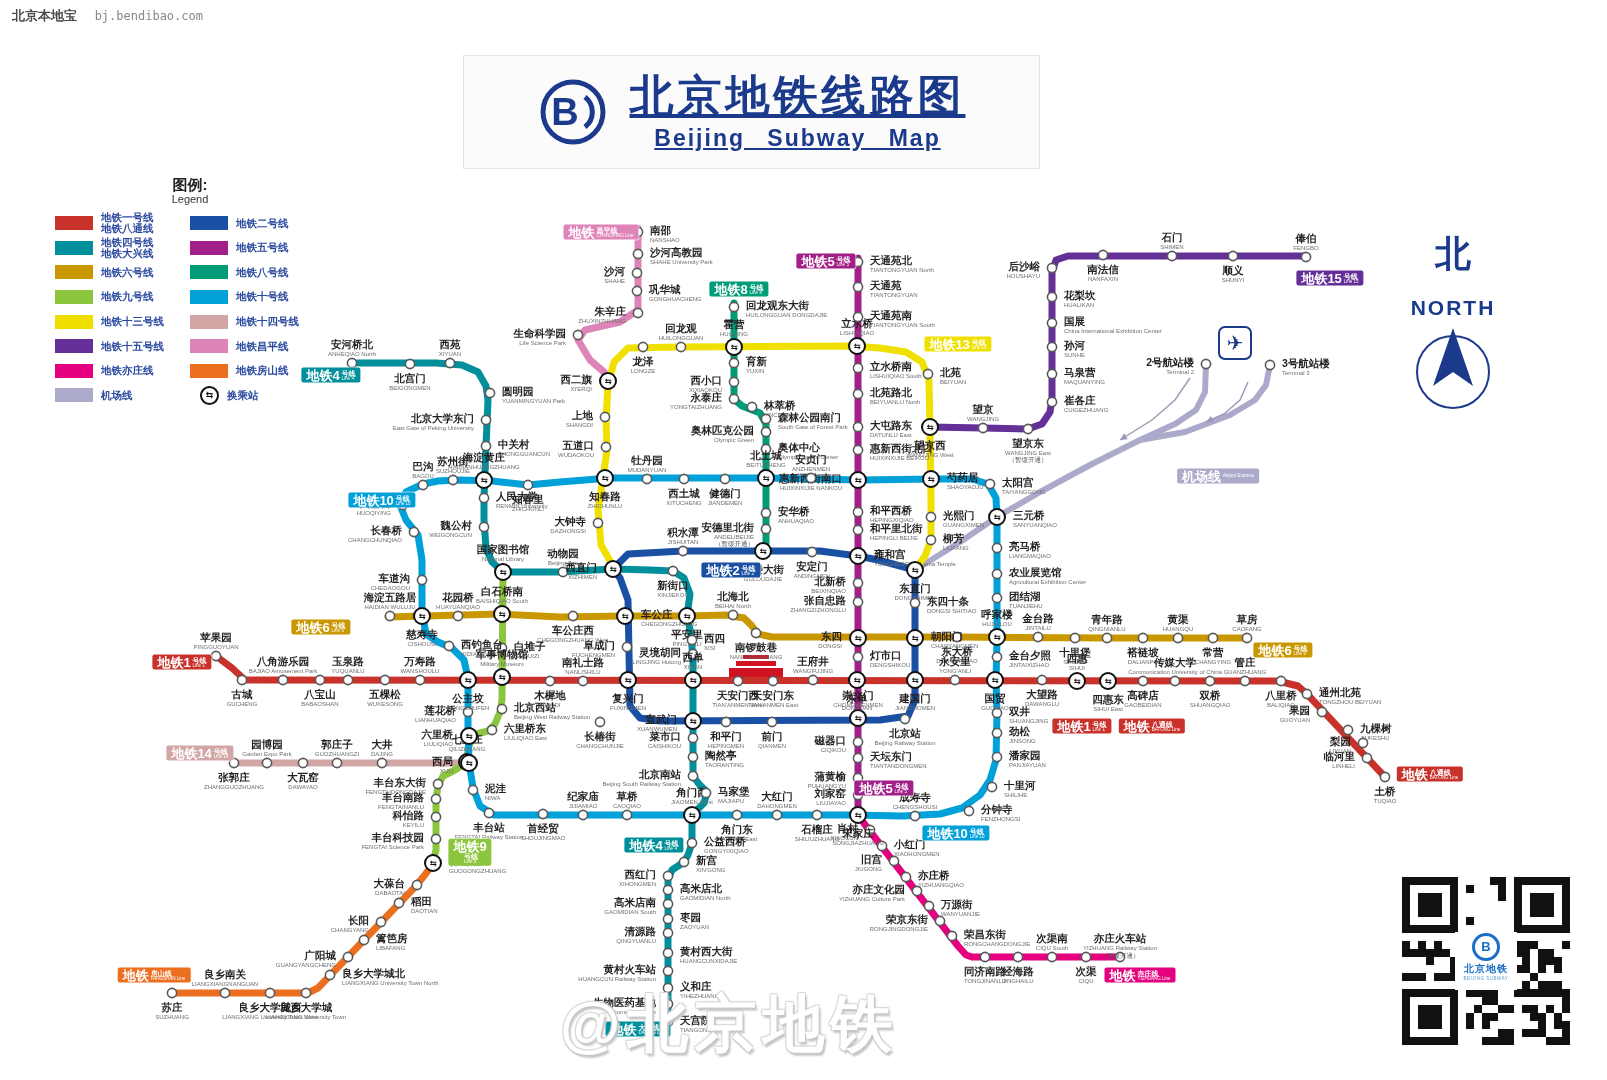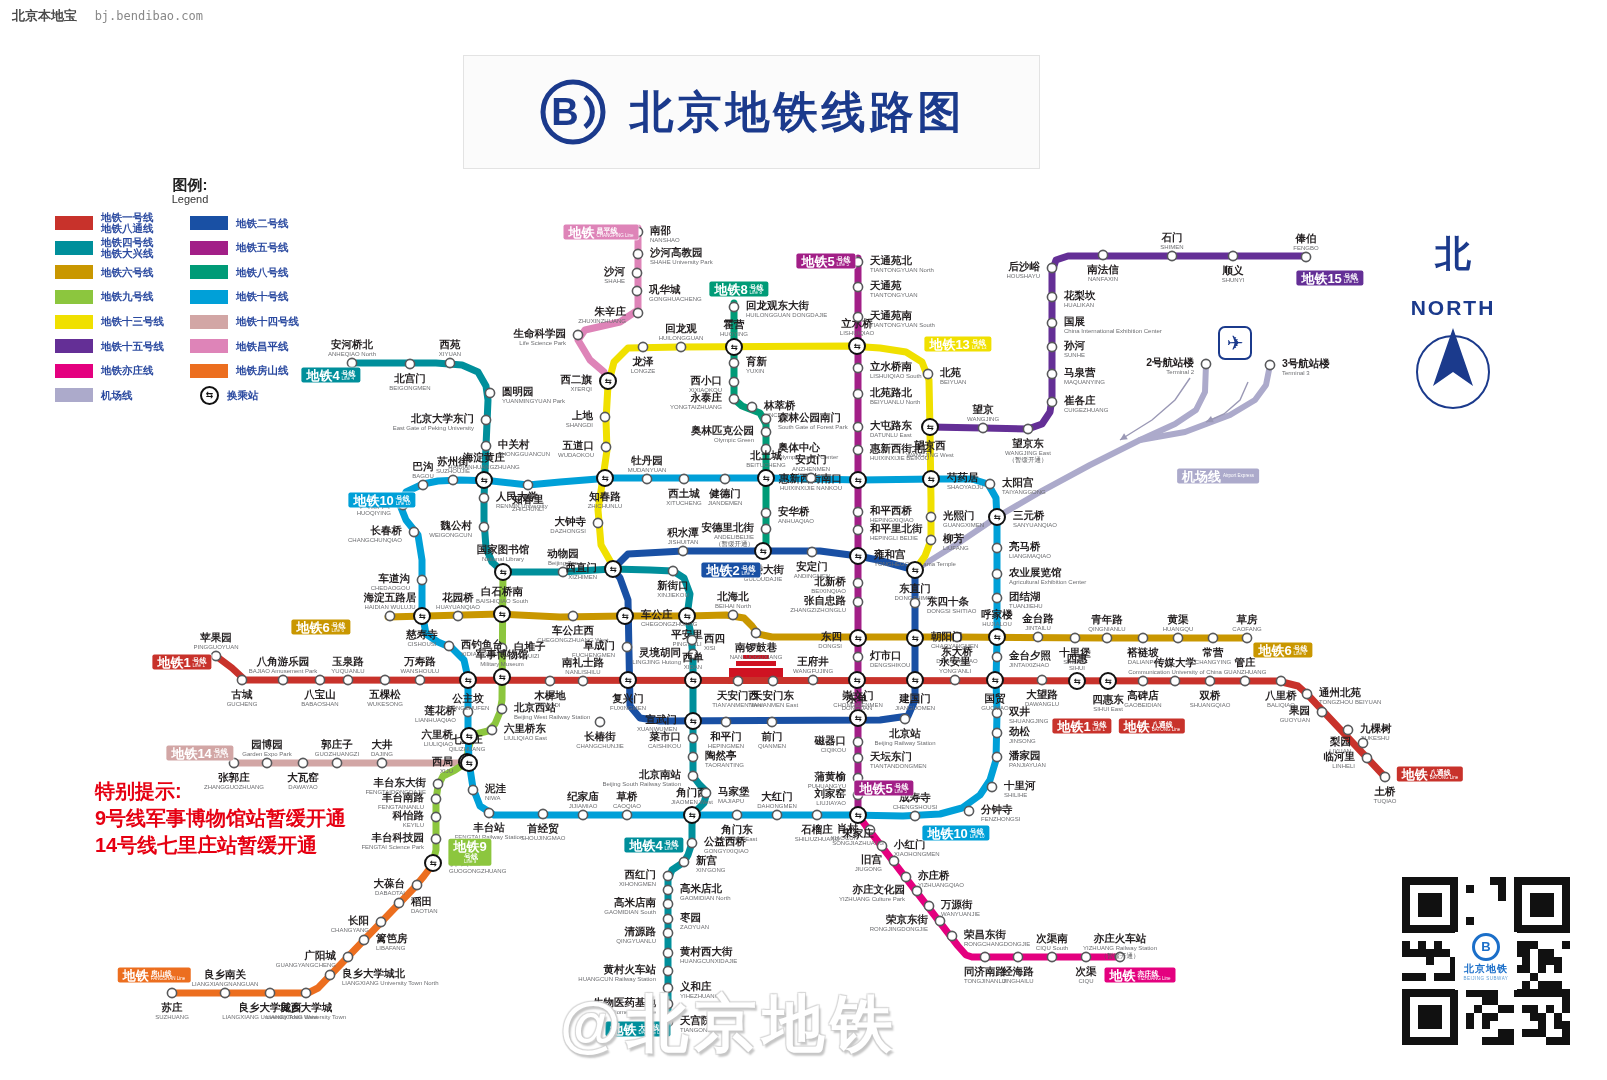--- a/index.html
+++ b/index.html
@@ -4,21 +4,21 @@
 <style>
   html,body{margin:0;padding:0;background:#fff;}
   .canvas{position:relative;width:1607px;height:1080px;background:#ffffff;overflow:hidden;
     font-family:"Liberation Sans","DejaVu Sans",sans-serif;}
   .hdr{position:absolute;top:7px;left:12px;font-size:13px;color:#555;}
   .hdr .site{font-weight:bold;color:#4a4a4a;}
   .hdr .url{font-family:"DejaVu Sans Mono","Liberation Mono",monospace;color:#888;margin-left:14px;font-size:12px;}
   .title-box{position:absolute;left:463px;top:55px;width:575px;height:112px;background:#fbfbfb;
     border:1px solid #e3e3e3;display:flex;align-items:center;justify-content:center;}
   .logo{width:70px;height:70px;flex:0 0 70px;margin-right:22px;}
-  .title-text{text-align:center;color:#1b3a8c;}
+  .title-text{text-align:center;color:#1b3a8c;text-decoration:underline;}
   .title-zh{font-size:44px;font-weight:bold;letter-spacing:4px;line-height:1.1;}
   .title-en{font-size:23px;font-weight:bold;letter-spacing:2px;word-spacing:14px;margin-top:4px;}
   .north{position:absolute;left:1398px;top:230px;width:110px;text-align:center;color:#1b3a8c;}
   .north-zh{font-size:36px;font-weight:bold;}
   .north-en{font-size:21px;font-weight:bold;letter-spacing:2px;margin-top:17px;}
   .legend{position:absolute;left:55px;top:176px;width:270px;text-align:center;}
   .legend-title-zh{font-size:15px;font-weight:bold;color:#222;}
   .legend-title-en{font-size:11px;color:#333;margin-top:-2px;}
   .legend-rows{margin-top:6px;}
   .lrow{display:flex;height:24.6px;align-items:center;}
@@ -56,20 +56,21 @@
   </div>
 
   <div class="title-box">
     <svg class="logo" viewBox="0 0 70 70">
       <circle cx="35" cy="35" r="30" fill="none" stroke="#1b3a8c" stroke-width="5"></circle>
       <text x="27" y="48" font-size="38" font-weight="bold" fill="#1b3a8c" text-anchor="middle">B</text>
       <path d="M 47 20 A 19 19 0 0 1 47 50" fill="none" stroke="#1b3a8c" stroke-width="5"></path>
     </svg>
     <div class="title-text">
       <div class="title-zh">北京地铁线路图</div>
+      <div class="title-en">Beijing  Subway  Map</div>
     </div>
   </div>
 
   <div class="north">
     <div class="north-zh">北</div>
     <div class="north-en">NORTH</div>
     <svg width="96" height="96" viewBox="0 0 96 96">
       <circle cx="48" cy="52" r="36" fill="none" stroke="#1b3a8c" stroke-width="2"></circle>
       <polygon points="48,8 28,66 48,52 68,66" fill="#1b3a8c"></polygon>
     </svg>
@@ -155,25 +156,20 @@
             <span class="llab">机场线</span>
           </div>
           <div class="lcell">
             <span class="ticon">⇆</span>
             <span class="llab">换乘站</span>
           </div>
         </div>
       </div>
   </div>
 
-  <div class="notice">
-    <div>特别提示:</div>
-    <div>9号线军事博物馆站暂缓开通</div>
-    <div>14号线七里庄站暂缓开通</div>
-  </div>
 
   <svg id="metro-svg" width="1607" height="1080" style="position:absolute;left:0;top:0;">
       <g>
         <path d="M915,570 L960,542 L997,517 L1040,492 L1090,465 L1140,440 L1175,424 L1196,410 L1205,392 L1206,364" fill="none" stroke="#acaacb" stroke-width="6" stroke-linecap="round" stroke-linejoin="round"></path>
         <path d="M1140,440 L1185,432 L1230,415 L1255,400 L1266,385 L1270,365" fill="none" stroke="#acaacb" stroke-width="6" stroke-linecap="round" stroke-linejoin="round"></path>
       </g>
       <g>
         <path d="M638,228 L638,310 L620,322 L585,330 L578,340 L590,360 L604,372 L608,381" fill="none" stroke="#de84b8" stroke-width="7" stroke-linecap="round" stroke-linejoin="round"></path>
       </g>
       <g>

